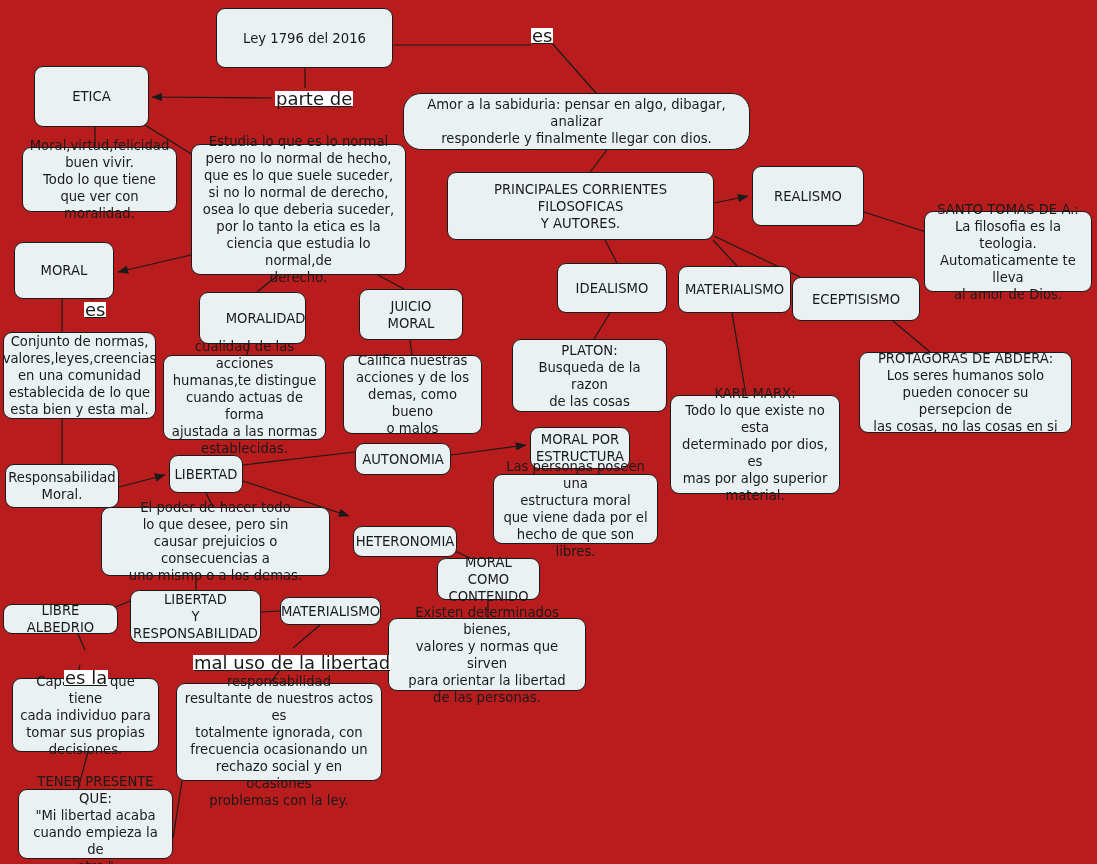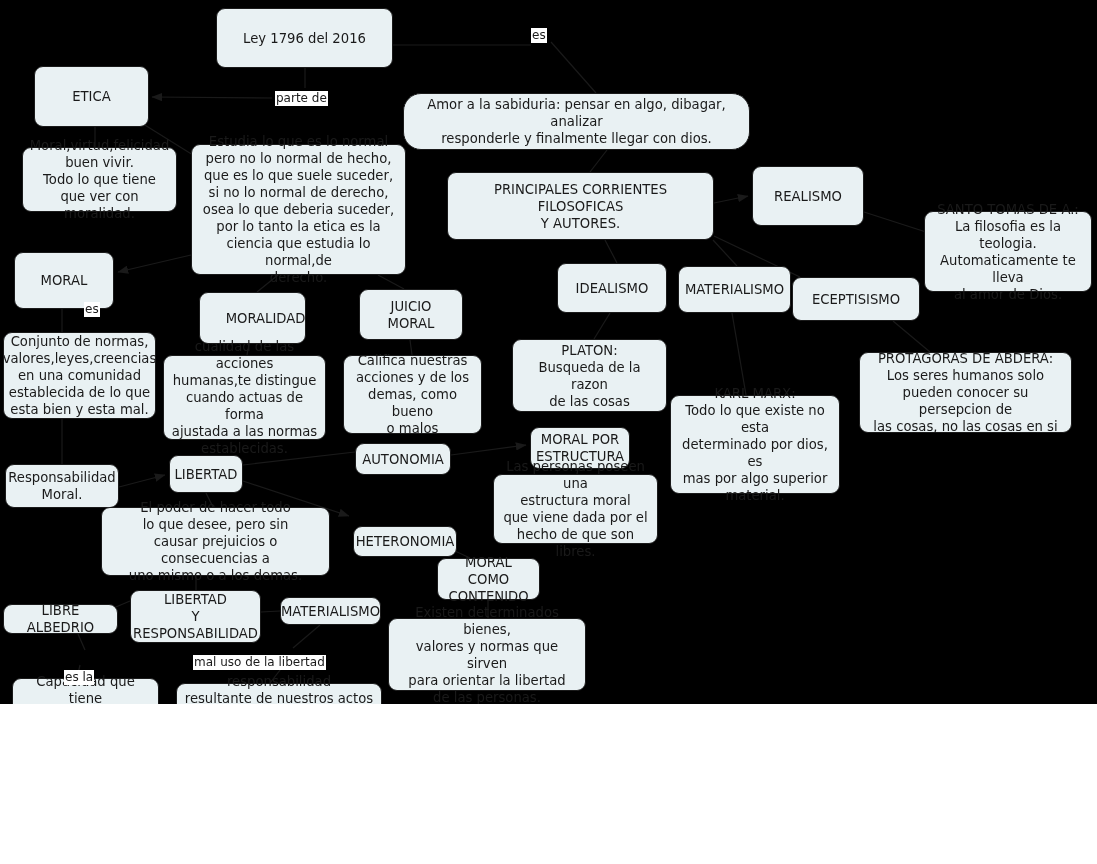--- a/index.html
+++ b/index.html
@@ -7,22 +7,22 @@
     margin: 0;
     padding: 0;
     background: #ffffff;
   }
   body {
     font-family: "DejaVu Sans", sans-serif;
   }
   #canvas {
     position: relative;
     width: 1097px;
-    height: 704px;
-    background: #000000;
+    height: 864px;
+    background: #b91c1c;
     overflow: hidden;
   }
   #edge-layer {
     position: absolute;
     left: 0;
     top: 0;
     width: 1097px;
     height: 864px;
     pointer-events: none;
   }
@@ -38,27 +38,28 @@
     text-align: center;
     color: #1a1a1a;
     font-size: 13.2px;
     line-height: 17px;
     padding: 3px 6px;
     white-space: pre-line;
     z-index: 2;
   }
   .edge-label {
     position: absolute;
-    font-size: 12px;
+    font-size: 18px;
     line-height: 15px;
     color: #1a1a1a;
     background: #ffffff;
     white-space: nowrap;
     z-index: 3;
     padding: 0 1px;
+    text-decoration: underline;
   }
 </style>
 </head>
 <body>
 
 <div id="canvas">
 
   <svg id="edge-layer" viewBox="0 0 1097 864">
     <defs>
       <marker id="arrowhead" markerWidth="9" markerHeight="7" refX="8.5" refY="3.5" orient="auto" markerUnits="strokeWidth">
@@ -126,21 +127,21 @@
 por lo tanto la etica es la
 ciencia que estudia lo normal,de
 derecho.</div>
       <div class="node" style="left: 447px; top: 172px; width: 267px; height: 68px;">PRINCIPALES CORRIENTES FILOSOFICAS
 Y AUTORES.</div>
       <div class="node" style="left: 752px; top: 166px; width: 112px; height: 60px;">REALISMO</div>
       <div class="node" style="left: 924px; top: 211px; width: 168px; height: 81px;">SANTO TOMAS DE A.:
 La filosofia es la teologia.
 Automaticamente te lleva
 al amor de Dios.</div>
-      <div class="node" style="left: 14px; top: 252px; width: 100px; height: 57px; border-radius: 9px;">MORAL</div>
+      <div class="node" style="left: 14px; top: 242px; width: 100px; height: 57px; border-radius: 9px;">MORAL</div>
       <div class="node" style="left: 557px; top: 263px; width: 110px; height: 50px;">IDEALISMO</div>
       <div class="node" style="left: 678px; top: 266px; width: 113px; height: 47px;">MATERIALISMO</div>
       <div class="node" style="left: 792px; top: 277px; width: 128px; height: 44px;">ECEPTISISMO</div>
       <div class="node" style="left: 199px; top: 292px; width: 107px; height: 52px; padding-left: 32px;">MORALIDAD</div>
       <div class="node" style="left: 359px; top: 289px; width: 104px; height: 51px;">JUICIO MORAL</div>
       <div class="node" style="left: 3px; top: 332px; width: 153px; height: 87px;">Conjunto de normas,
 valores,leyes,creencias
 en una comunidad
 establecida de lo que
 esta bien y esta mal.</div>

